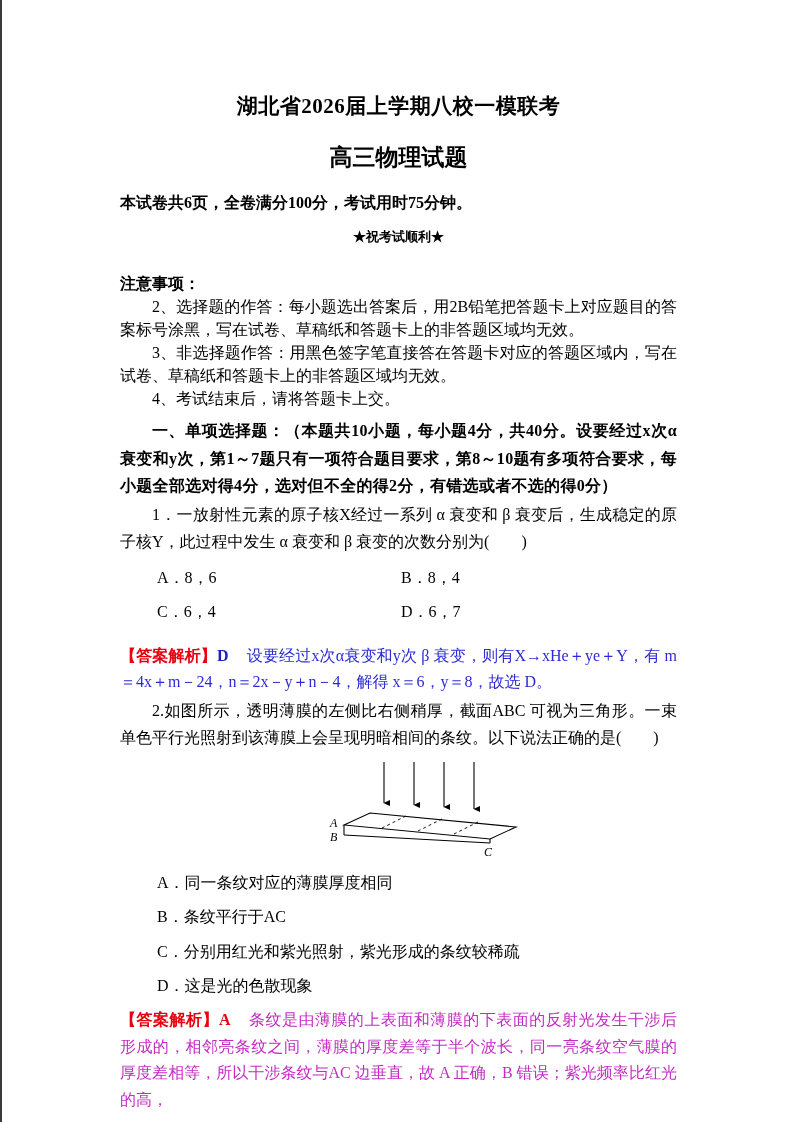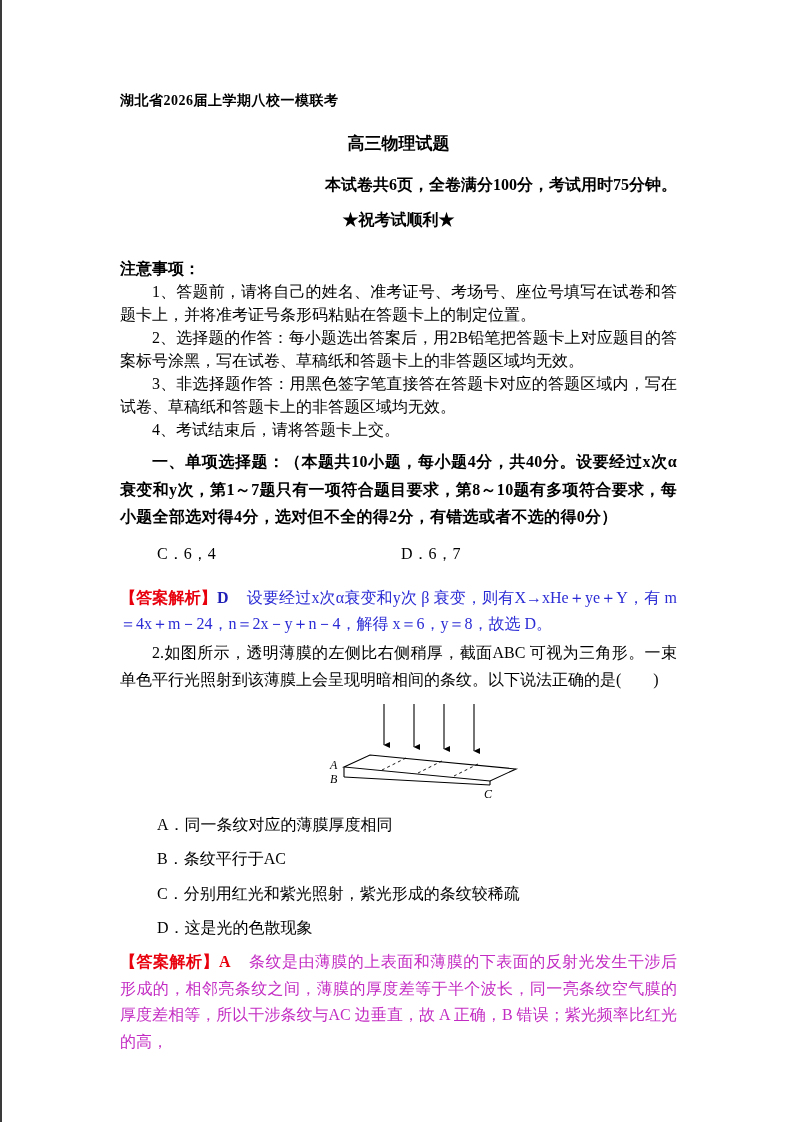--- a/index.html
+++ b/index.html
@@ -17,42 +17,42 @@
     padding: 92px 116px 0 118px;
     border-left: 2px solid #3a3a3a;
     overflow: hidden;
     font-family: "Liberation Serif", "DejaVu Serif", serif;
     font-size: 16px;
     color: #000000;
   }
   p { margin: 0; }
 
   .doc-title {
-    text-align: left;
-    font-weight: bold;
-    font-size: 14px;
+    text-align: center;
+    font-weight: bold;
+    font-size: 21px;
     margin-bottom: 22px;
     letter-spacing: 0.5px;
   }
   .doc-subtitle {
     text-align: center;
     font-weight: bold;
-    font-size: 17px;
+    font-size: 23px;
     margin-bottom: 20px;
   }
   .doc-meta {
-    text-align: right;
+    text-align: left;
     font-weight: bold;
     font-size: 16px;
     margin-bottom: 14px;
   }
   .doc-wish {
     text-align: center;
     font-weight: bold;
-    font-size: 16px;
+    font-size: 13px;
     margin-bottom: 26px;
   }
   .notice-heading {
     font-weight: bold;
     line-height: 23px;
   }
   .notice {
     text-indent: 2em;
     line-height: 23px;
     text-align: justify;
@@ -123,28 +123,32 @@
 <body>
 
 <div class="page">
 
   <p class="doc-title">湖北省2026届上学期八校一模联考</p>
   <p class="doc-subtitle">高三物理试题</p>
   <p class="doc-meta">本试卷共6页，全卷满分100分，考试用时75分钟。</p>
   <p class="doc-wish">★祝考试顺利★</p>
 
   <p class="notice-heading">注意事项：</p>
-  <p class="notice">1、答题前，请将自己的姓名、准考证号、考场号、座位号填写在试卷和答题卡上，并将准考证号条形码粘贴在答题卡上的制定位置。</p>
   <p class="notice">2、选择题的作答：每小题选出答案后，用2B铅笔把答题卡上对应题目的答案标号涂黑，写在试卷、草稿纸和答题卡上的非答题区域均无效。</p>
   <p class="notice">3、非选择题作答：用黑色签字笔直接答在答题卡对应的答题区域内，写在试卷、草稿纸和答题卡上的非答题区域均无效。</p>
   <p class="notice">4、考试结束后，请将答题卡上交。</p>
 
   <p class="section-heading">一、单项选择题：（本题共10小题，每小题4分，共40分。设要经过x次α衰变和y次，第1～7题只有一项符合题目要求，第8～10题有多项符合要求，每小题全部选对得4分，选对但不全的得2分，有错选或者不选的得0分）</p>
 
-
+  <p class="stem">1．一放射性元素的原子核X经过一系列 α 衰变和 β 衰变后，生成稳定的原子核Y，此过程中发生 α 衰变和 β 衰变的次数分别为(　　)</p>
+
+  <div class="options-row">
+    <span class="opt-col-1">A．8，6</span>
+    <span class="opt-col-2">B．8，4</span>
+  </div>
   <div class="options-row">
     <span class="opt-col-1">C．6，4</span>
     <span class="opt-col-2">D．6，7</span>
   </div>
 
   <p class="answer">
     <span class="ans-label">【答案解析】</span><span class="ans-letter-q1">D</span><span class="ans-text-q1">设要经过x次α衰变和y次 β 衰变，则有X→xHe＋ye＋Y，有 m＝4x＋m－24，n＝2x－y＋n－4，解得 x＝6，y＝8，故选 D。</span>
   </p>
 
   <p class="stem">2.如图所示，透明薄膜的左侧比右侧稍厚，截面ABC 可视为三角形。一束单色平行光照射到该薄膜上会呈现明暗相间的条纹。以下说法正确的是(　　)</p>

